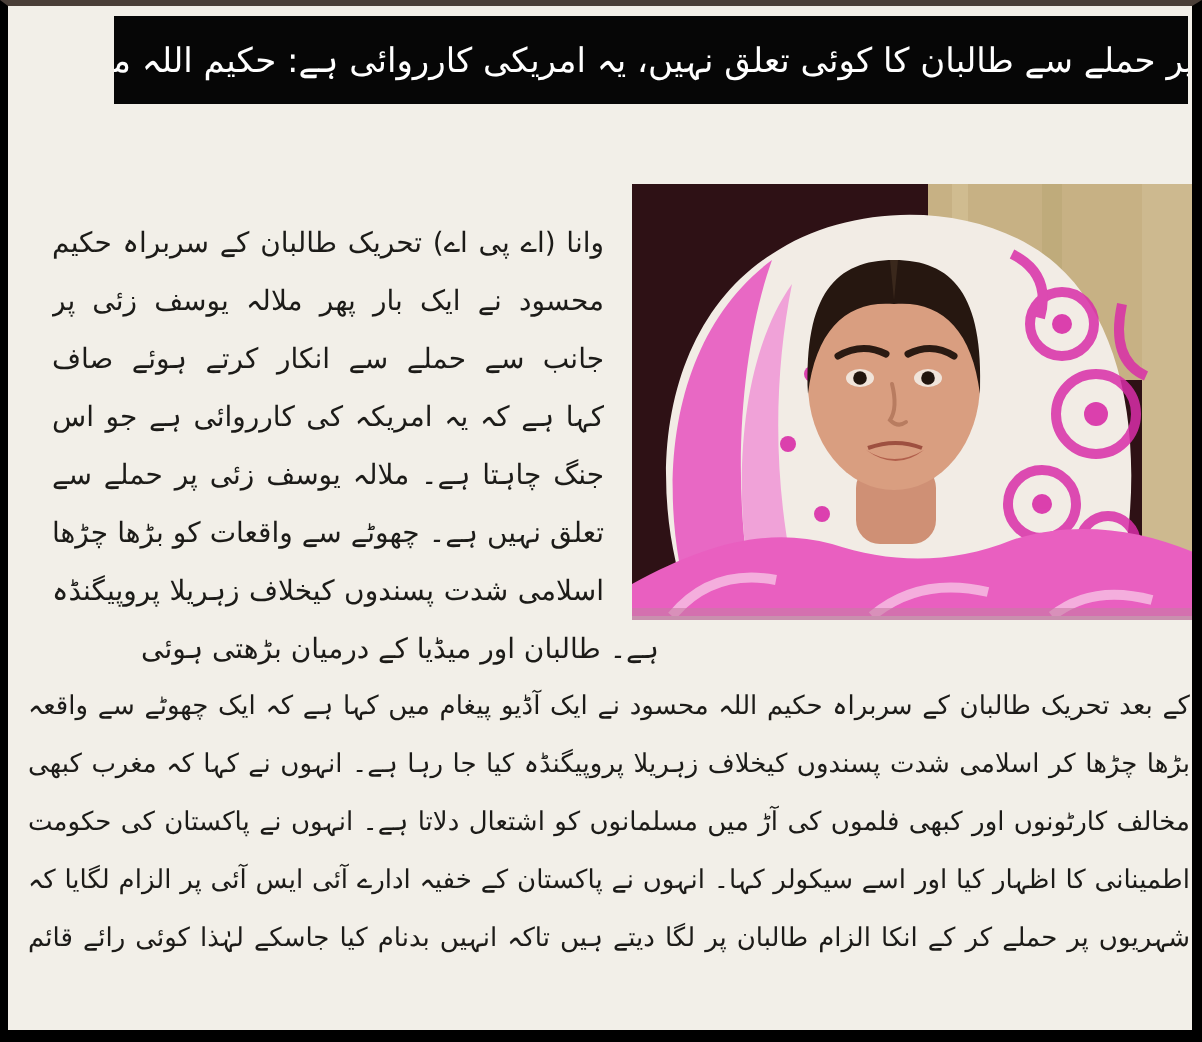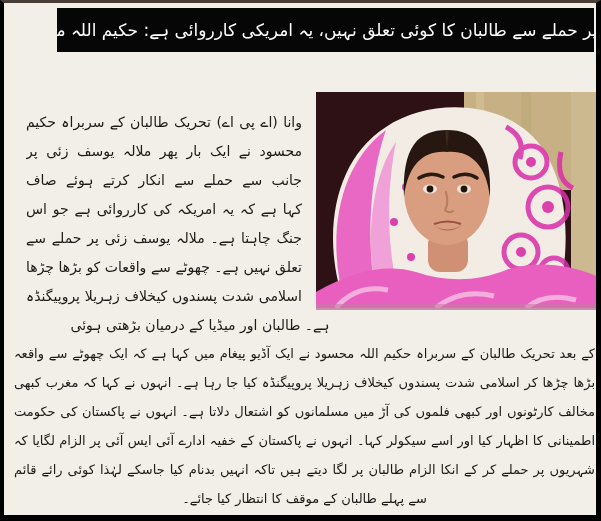--- a/index.html
+++ b/index.html
@@ -140,15 +140,14 @@
   <div class="line col5">تعلق نہیں ہے۔ چھوٹے سے واقعات کو بڑھا چڑھا کر</div>
   <div class="line col6">اسلامی شدت پسندوں کیخلاف زہریلا پروپیگنڈہ کیا جارہا</div>
 
   <div class="line bridge centered">ہے۔ طالبان اور میڈیا کے درمیان بڑھتی ہوئی کشیدگی</div>
 
   <div class="line full fw0">کے بعد تحریک طالبان کے سربراہ حکیم اللہ محسود نے ایک آڈیو پیغام میں کہا ہے کہ ایک چھوٹے سے واقعہ کو</div>
   <div class="line full fw1">بڑھا چڑھا کر اسلامی شدت پسندوں کیخلاف زہریلا پروپیگنڈہ کیا جا رہا ہے۔ انہوں نے کہا کہ مغرب کبھی اسلام</div>
   <div class="line full fw2">مخالف کارٹونوں اور کبھی فلموں کی آڑ میں مسلمانوں کو اشتعال دلاتا ہے۔ انہوں نے پاکستان کی حکومت سے بے</div>
   <div class="line full fw3">اطمینانی کا اظہار کیا اور اسے سیکولر کہا۔ انہوں نے پاکستان کے خفیہ ادارے آئی ایس آئی پر الزام لگایا کہ وہ عام</div>
   <div class="line full fw4">شہریوں پر حملے کر کے انکا الزام طالبان پر لگا دیتے ہیں تاکہ انہیں بدنام کیا جاسکے لہٰذا کوئی رائے قائم کرنے</div>
-  <div class="line full fw5 centered">سے پہلے طالبان کے موقف کا انتظار کیا جائے۔</div>
 
 </div>
 
 </body></html>

